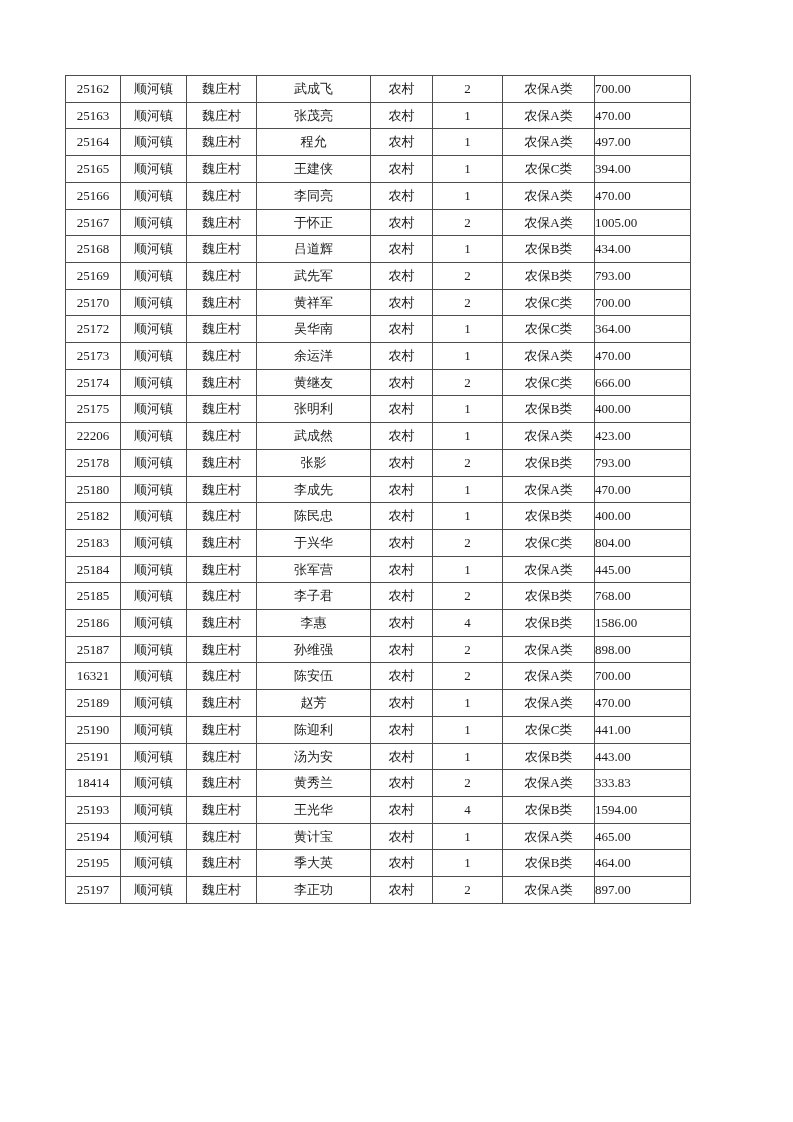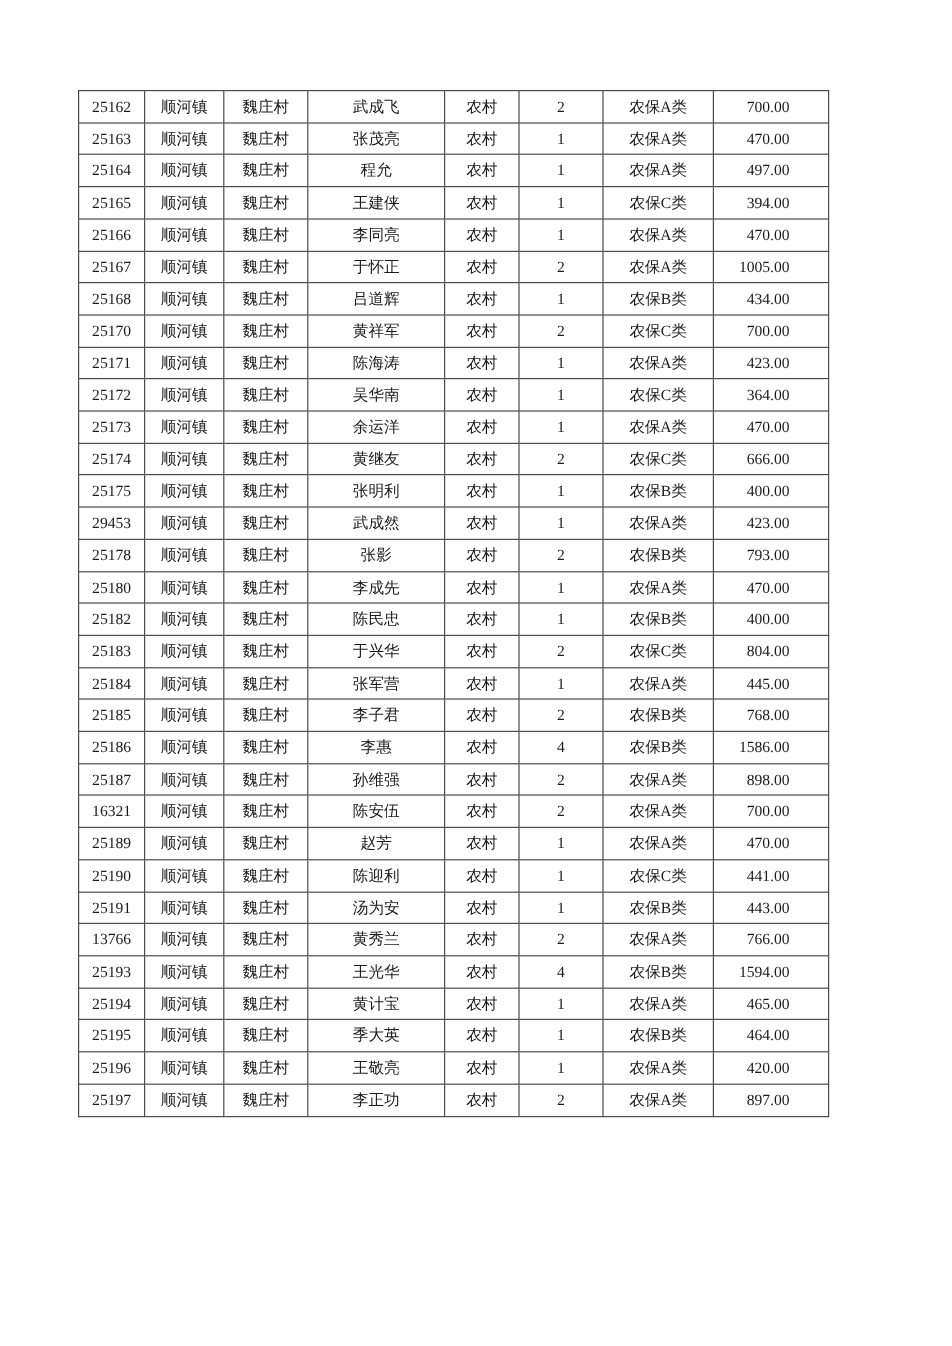--- a/index.html
+++ b/index.html
@@ -36,21 +36,21 @@
     height: 25.7px;
     font-size: 13px;
     line-height: 25.7px;
     text-align: center;
     white-space: nowrap;
     overflow: hidden;
     padding: 0;
     color: #1a1a1a;
   }
   table.data td.amount {
-    text-align: right;
+    text-align: left;
     padding-right: 32px;
   }
 </style>
 </head>
 <body>
 
 <div class="page">
   <table class="data">
     <colgroup>
       <col style="width:55px">
@@ -134,252 +134,252 @@
           <td>25168</td>
           <td>顺河镇</td>
           <td>魏庄村</td>
           <td>吕道辉</td>
           <td>农村</td>
           <td>1</td>
           <td>农保B类</td>
           <td class="amount">434.00</td>
         </tr>
 
+        <tr>
+          <td>25169</td>
+          <td>顺河镇</td>
+          <td>魏庄村</td>
+          <td>武先军</td>
+          <td>农村</td>
+          <td>2</td>
+          <td>农保B类</td>
+          <td class="amount">793.00</td>
+        </tr>
 
         <tr>
           <td>25170</td>
           <td>顺河镇</td>
           <td>魏庄村</td>
           <td>黄祥军</td>
           <td>农村</td>
           <td>2</td>
           <td>农保C类</td>
           <td class="amount">700.00</td>
         </tr>
 
-        <tr>
-          <td>25171</td>
-          <td>顺河镇</td>
-          <td>魏庄村</td>
-          <td>陈海涛</td>
+
+        <tr>
+          <td>25172</td>
+          <td>顺河镇</td>
+          <td>魏庄村</td>
+          <td>吴华南</td>
+          <td>农村</td>
+          <td>1</td>
+          <td>农保C类</td>
+          <td class="amount">364.00</td>
+        </tr>
+
+        <tr>
+          <td>25173</td>
+          <td>顺河镇</td>
+          <td>魏庄村</td>
+          <td>余运洋</td>
+          <td>农村</td>
+          <td>1</td>
+          <td>农保A类</td>
+          <td class="amount">470.00</td>
+        </tr>
+
+        <tr>
+          <td>25174</td>
+          <td>顺河镇</td>
+          <td>魏庄村</td>
+          <td>黄继友</td>
+          <td>农村</td>
+          <td>2</td>
+          <td>农保C类</td>
+          <td class="amount">666.00</td>
+        </tr>
+
+        <tr>
+          <td>25175</td>
+          <td>顺河镇</td>
+          <td>魏庄村</td>
+          <td>张明利</td>
+          <td>农村</td>
+          <td>1</td>
+          <td>农保B类</td>
+          <td class="amount">400.00</td>
+        </tr>
+
+
+        <tr>
+          <td>22206</td>
+          <td>顺河镇</td>
+          <td>魏庄村</td>
+          <td>武成然</td>
           <td>农村</td>
           <td>1</td>
           <td>农保A类</td>
           <td class="amount">423.00</td>
         </tr>
 
         <tr>
-          <td>25172</td>
-          <td>顺河镇</td>
-          <td>魏庄村</td>
-          <td>吴华南</td>
-          <td>农村</td>
-          <td>1</td>
-          <td>农保C类</td>
-          <td class="amount">364.00</td>
-        </tr>
-
-        <tr>
-          <td>25173</td>
-          <td>顺河镇</td>
-          <td>魏庄村</td>
-          <td>余运洋</td>
+          <td>25178</td>
+          <td>顺河镇</td>
+          <td>魏庄村</td>
+          <td>张影</td>
+          <td>农村</td>
+          <td>2</td>
+          <td>农保B类</td>
+          <td class="amount">793.00</td>
+        </tr>
+
+
+        <tr>
+          <td>25180</td>
+          <td>顺河镇</td>
+          <td>魏庄村</td>
+          <td>李成先</td>
           <td>农村</td>
           <td>1</td>
           <td>农保A类</td>
           <td class="amount">470.00</td>
         </tr>
 
-        <tr>
-          <td>25174</td>
-          <td>顺河镇</td>
-          <td>魏庄村</td>
-          <td>黄继友</td>
-          <td>农村</td>
-          <td>2</td>
-          <td>农保C类</td>
-          <td class="amount">666.00</td>
-        </tr>
-
-        <tr>
-          <td>25175</td>
-          <td>顺河镇</td>
-          <td>魏庄村</td>
-          <td>张明利</td>
+
+        <tr>
+          <td>25182</td>
+          <td>顺河镇</td>
+          <td>魏庄村</td>
+          <td>陈民忠</td>
           <td>农村</td>
           <td>1</td>
           <td>农保B类</td>
           <td class="amount">400.00</td>
         </tr>
 
-
-        <tr>
-          <td>29453</td>
-          <td>顺河镇</td>
-          <td>魏庄村</td>
-          <td>武成然</td>
-          <td>农村</td>
-          <td>1</td>
-          <td>农保A类</td>
-          <td class="amount">423.00</td>
-        </tr>
-
-        <tr>
-          <td>25178</td>
-          <td>顺河镇</td>
-          <td>魏庄村</td>
-          <td>张影</td>
-          <td>农村</td>
-          <td>2</td>
-          <td>农保B类</td>
-          <td class="amount">793.00</td>
-        </tr>
-
-
-        <tr>
-          <td>25180</td>
-          <td>顺河镇</td>
-          <td>魏庄村</td>
-          <td>李成先</td>
+        <tr>
+          <td>25183</td>
+          <td>顺河镇</td>
+          <td>魏庄村</td>
+          <td>于兴华</td>
+          <td>农村</td>
+          <td>2</td>
+          <td>农保C类</td>
+          <td class="amount">804.00</td>
+        </tr>
+
+        <tr>
+          <td>25184</td>
+          <td>顺河镇</td>
+          <td>魏庄村</td>
+          <td>张军营</td>
+          <td>农村</td>
+          <td>1</td>
+          <td>农保A类</td>
+          <td class="amount">445.00</td>
+        </tr>
+
+        <tr>
+          <td>25185</td>
+          <td>顺河镇</td>
+          <td>魏庄村</td>
+          <td>李子君</td>
+          <td>农村</td>
+          <td>2</td>
+          <td>农保B类</td>
+          <td class="amount">768.00</td>
+        </tr>
+
+        <tr>
+          <td>25186</td>
+          <td>顺河镇</td>
+          <td>魏庄村</td>
+          <td>李惠</td>
+          <td>农村</td>
+          <td>4</td>
+          <td>农保B类</td>
+          <td class="amount">1586.00</td>
+        </tr>
+
+        <tr>
+          <td>25187</td>
+          <td>顺河镇</td>
+          <td>魏庄村</td>
+          <td>孙维强</td>
+          <td>农村</td>
+          <td>2</td>
+          <td>农保A类</td>
+          <td class="amount">898.00</td>
+        </tr>
+
+        <tr>
+          <td>16321</td>
+          <td>顺河镇</td>
+          <td>魏庄村</td>
+          <td>陈安伍</td>
+          <td>农村</td>
+          <td>2</td>
+          <td>农保A类</td>
+          <td class="amount">700.00</td>
+        </tr>
+
+        <tr>
+          <td>25189</td>
+          <td>顺河镇</td>
+          <td>魏庄村</td>
+          <td>赵芳</td>
           <td>农村</td>
           <td>1</td>
           <td>农保A类</td>
           <td class="amount">470.00</td>
         </tr>
 
-
-        <tr>
-          <td>25182</td>
-          <td>顺河镇</td>
-          <td>魏庄村</td>
-          <td>陈民忠</td>
-          <td>农村</td>
-          <td>1</td>
-          <td>农保B类</td>
-          <td class="amount">400.00</td>
-        </tr>
-
-        <tr>
-          <td>25183</td>
-          <td>顺河镇</td>
-          <td>魏庄村</td>
-          <td>于兴华</td>
-          <td>农村</td>
-          <td>2</td>
-          <td>农保C类</td>
-          <td class="amount">804.00</td>
-        </tr>
-
-        <tr>
-          <td>25184</td>
-          <td>顺河镇</td>
-          <td>魏庄村</td>
-          <td>张军营</td>
-          <td>农村</td>
-          <td>1</td>
-          <td>农保A类</td>
-          <td class="amount">445.00</td>
-        </tr>
-
-        <tr>
-          <td>25185</td>
-          <td>顺河镇</td>
-          <td>魏庄村</td>
-          <td>李子君</td>
-          <td>农村</td>
-          <td>2</td>
-          <td>农保B类</td>
-          <td class="amount">768.00</td>
-        </tr>
-
-        <tr>
-          <td>25186</td>
-          <td>顺河镇</td>
-          <td>魏庄村</td>
-          <td>李惠</td>
+        <tr>
+          <td>25190</td>
+          <td>顺河镇</td>
+          <td>魏庄村</td>
+          <td>陈迎利</td>
+          <td>农村</td>
+          <td>1</td>
+          <td>农保C类</td>
+          <td class="amount">441.00</td>
+        </tr>
+
+        <tr>
+          <td>25191</td>
+          <td>顺河镇</td>
+          <td>魏庄村</td>
+          <td>汤为安</td>
+          <td>农村</td>
+          <td>1</td>
+          <td>农保B类</td>
+          <td class="amount">443.00</td>
+        </tr>
+
+        <tr>
+          <td>18414</td>
+          <td>顺河镇</td>
+          <td>魏庄村</td>
+          <td>黄秀兰</td>
+          <td>农村</td>
+          <td>2</td>
+          <td>农保A类</td>
+          <td class="amount">333.83</td>
+        </tr>
+
+        <tr>
+          <td>25193</td>
+          <td>顺河镇</td>
+          <td>魏庄村</td>
+          <td>王光华</td>
           <td>农村</td>
           <td>4</td>
           <td>农保B类</td>
-          <td class="amount">1586.00</td>
-        </tr>
-
-        <tr>
-          <td>25187</td>
-          <td>顺河镇</td>
-          <td>魏庄村</td>
-          <td>孙维强</td>
-          <td>农村</td>
-          <td>2</td>
-          <td>农保A类</td>
-          <td class="amount">898.00</td>
-        </tr>
-
-        <tr>
-          <td>16321</td>
-          <td>顺河镇</td>
-          <td>魏庄村</td>
-          <td>陈安伍</td>
-          <td>农村</td>
-          <td>2</td>
-          <td>农保A类</td>
-          <td class="amount">700.00</td>
-        </tr>
-
-        <tr>
-          <td>25189</td>
-          <td>顺河镇</td>
-          <td>魏庄村</td>
-          <td>赵芳</td>
-          <td>农村</td>
-          <td>1</td>
-          <td>农保A类</td>
-          <td class="amount">470.00</td>
-        </tr>
-
-        <tr>
-          <td>25190</td>
-          <td>顺河镇</td>
-          <td>魏庄村</td>
-          <td>陈迎利</td>
-          <td>农村</td>
-          <td>1</td>
-          <td>农保C类</td>
-          <td class="amount">441.00</td>
-        </tr>
-
-        <tr>
-          <td>25191</td>
-          <td>顺河镇</td>
-          <td>魏庄村</td>
-          <td>汤为安</td>
-          <td>农村</td>
-          <td>1</td>
-          <td>农保B类</td>
-          <td class="amount">443.00</td>
-        </tr>
-
-        <tr>
-          <td>13766</td>
-          <td>顺河镇</td>
-          <td>魏庄村</td>
-          <td>黄秀兰</td>
-          <td>农村</td>
-          <td>2</td>
-          <td>农保A类</td>
-          <td class="amount">766.00</td>
-        </tr>
-
-        <tr>
-          <td>25193</td>
-          <td>顺河镇</td>
-          <td>魏庄村</td>
-          <td>王光华</td>
-          <td>农村</td>
-          <td>4</td>
-          <td>农保B类</td>
           <td class="amount">1594.00</td>
         </tr>
 
         <tr>
           <td>25194</td>
           <td>顺河镇</td>
           <td>魏庄村</td>
           <td>黄计宝</td>
           <td>农村</td>
           <td>1</td>
@@ -391,30 +391,20 @@
           <td>25195</td>
           <td>顺河镇</td>
           <td>魏庄村</td>
           <td>季大英</td>
           <td>农村</td>
           <td>1</td>
           <td>农保B类</td>
           <td class="amount">464.00</td>
         </tr>
 
-        <tr>
-          <td>25196</td>
-          <td>顺河镇</td>
-          <td>魏庄村</td>
-          <td>王敬亮</td>
-          <td>农村</td>
-          <td>1</td>
-          <td>农保A类</td>
-          <td class="amount">420.00</td>
-        </tr>
 
         <tr>
           <td>25197</td>
           <td>顺河镇</td>
           <td>魏庄村</td>
           <td>李正功</td>
           <td>农村</td>
           <td>2</td>
           <td>农保A类</td>
           <td class="amount">897.00</td>

